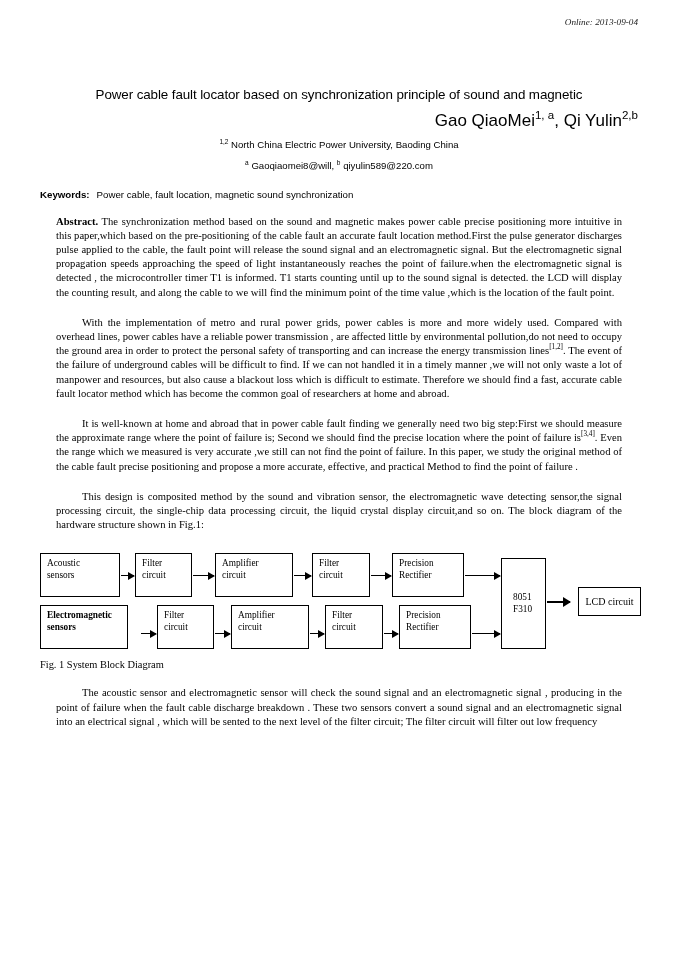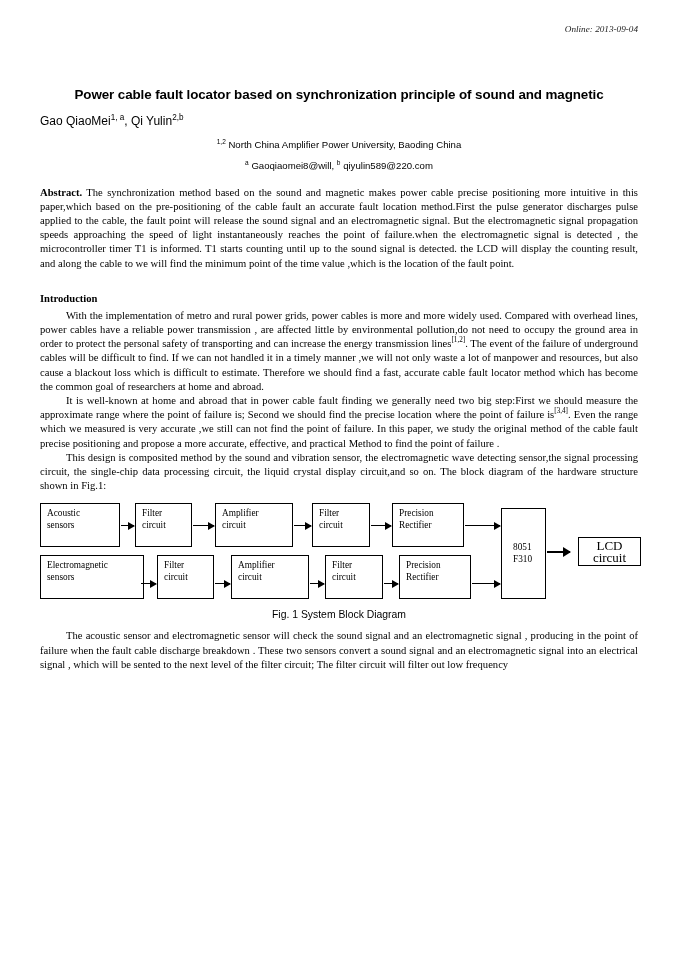--- a/index.html
+++ b/index.html
@@ -38,39 +38,39 @@
   .jhead-left {
     position: absolute;
     left: 3px;
     top: 0;
     white-space: pre-line;
   }
   .jhead-left div { white-space: nowrap; }
   .jhead-right {
     position: absolute;
     right: 0;
-    top: 7px;
+    top: 0;
     white-space: nowrap;
   }
 
   
   .title {
     font-family: "Liberation Sans", "DejaVu Sans", sans-serif;
-    font-weight: bold;
+    font-weight: normal;
     font-size: 13.4px;
     line-height: 17.5px;
     text-align: center;
     margin: 9px 8px 0 8px;
     letter-spacing: -0.1px;
   }
   .authors {
     font-family: "Liberation Sans", "DejaVu Sans", sans-serif;
-    font-size: 12px;
+    font-size: 17px;
     line-height: 16px;
-    text-align: left;
+    text-align: right;
     margin-top: 9px;
   }
   .affil {
     font-family: "Liberation Sans", "DejaVu Sans", sans-serif;
     font-size: 9.6px;
     line-height: 13px;
     text-align: center;
     margin-top: 9px;
   }
   .emails {
@@ -93,21 +93,21 @@
   .keywords .kw-label { font-weight: bold; }
   .keywords .kw-gap { display:inline-block; width: 7px; }
 
   
   .para {
     font-family: "Liberation Serif", "DejaVu Serif", serif;
     font-size: 10.6px;
     line-height: 14.2px;
     text-align: justify;
     text-justify: inter-word;
-    margin: 0;
+    margin: 16px;
   }
   .abstract { margin-top: 14px; }
   .abstract .ab-label { font-weight: bold; }
 
   .heading {
     font-family: "Liberation Serif", "DejaVu Serif", serif;
     font-weight: bold;
     font-size: 10.6px;
     line-height: 14px;
     margin-top: 21px;
@@ -162,54 +162,55 @@
     top: -3.5px;
     width: 0; height: 0;
     border-left: 7px solid #000;
     border-top: 4px solid transparent;
     border-bottom: 4px solid transparent;
   }
   .arrow.thick { height: 2px; }
   .arrow.thick::after { top: -4px; border-left-width: 8px; border-top-width: 5px; border-bottom-width: 5px; }
 
   .figcap {
-    font-family: Liberation Sans, sans-serif;
+    font-family: Liberation Serif, serif;
     font-size: 10.4px;
-    text-align: center;
     margin-top: 7px;
     margin-bottom: 9px;
   }
 </style>
 </head>
 <body>
 
 <div class="page">
 
   <div class="jhead">
     <div class="jhead-right">Online: 2013-09-04</div>
   </div>
 
   <div class="title">Power cable fault locator based on synchronization principle of sound and magnetic</div>
 
   <div class="authors">
     <span>Gao QiaoMei</span><sup>1, a</sup><span>, </span><span>Qi Yulin</span><sup>2,b</sup>
   </div>
 
   <div class="affil">
-    <sup>1,2</sup> <span>North China Amplifier Power University, Baoding China</span>
+    <sup>1,2</sup> <span>North China Electric Power University, Baoding China</span>
   </div>
 
   <div class="emails">
     <sup>a</sup> <span>Gaoqiaomei8@will,</span> <sup>b</sup> <span>qiyulin589@220.com</span>
   </div>
 
+  <div class="keywords">
+    <span class="kw-label">Keywords:</span><span class="kw-gap"></span><span>Power cable, fault location, magnetic sound synchronization</span>
+  </div>
 
   <p class="para abstract"><span class="ab-label">Abstract.</span><span> The synchronization method based on the sound and magnetic makes power cable precise positioning more intuitive in this paper,which based on the pre-positioning of the cable fault an accurate fault location method.First the pulse generator discharges pulse   applied to the cable, the fault point will release the sound signal and an electromagnetic signal. But the electromagnetic signal propagation speeds approaching the speed of light instantaneously reaches the point of failure.when the electromagnetic signal is detected , the microcontroller timer T1 is informed.   T1 starts counting until up to the sound signal is detected. the LCD will display the counting result, and along the cable to we will find the minimum point of the time value ,which is the location of the fault point.</span></p>
 
-  <div class="heading">Introduction</div>
   <p class="para indent"><span>With the implementation of metro and rural power grids, power cables is more and more widely used. Compared with overhead lines, power cables have a reliable power transmission ,   are affected little by environmental pollution,do not need to occupy the ground area in order to protect the personal safety of transporting and can increase the energy transmission lines</span><sup>[1,2]</sup><span>. The event of the failure of underground cables will be difficult to find. If we can not handled it in a timely manner ,we will not only waste a lot of manpower and resources, but also cause a blackout loss which is difficult to estimate. Therefore we should   find a fast, accurate cable fault locator method which has become the common goal of researchers at home and abroad.</span></p>
   <p class="para indent"><span>It is well-known at home and abroad that in power cable fault finding we generally need  two big step:First we should measure the approximate range where   the point of failure is; Second we should find the precise location where the point of failure is</span><sup>[3,4]</sup><span>.   Even the range which we measured is very accurate ,we still can not find the point of failure. In this paper, we study the original method of the cable fault precise positioning and propose a more accurate, effective, and practical Method to find the point of failure .</span></p>
 
   <p class="para indent">This design is composited method by the sound and vibration sensor, the electromagnetic wave detecting sensor,the signal processing circuit, the single-chip data processing circuit, the liquid crystal display circuit,and so on. The block diagram of the hardware structure shown in Fig.1:</p>
 
   <div class="figure">
 
     <div class="bx" style="left:0px; top:5px; width:80px; height:44px;">
       <div>Acoustic</div>
       <div>sensors</div>
@@ -224,21 +225,21 @@
     </div>
     <div class="bx" style="left:272px; top:5px; width:58px; height:44px;">
       <div>Filter</div>
       <div>circuit</div>
     </div>
     <div class="bx" style="left:352px; top:5px; width:72px; height:44px;">
       <div>Precision</div>
       <div>Rectifier</div>
     </div>
 
-    <div class="bx" style="left:0px; top:57px; width:104px; height:44px;">
+    <div class="bx" style="left:0px; top:57px; width:88px; height:44px;font-weight:bold;">
       <div>Electromagnetic</div>
       <div>sensors</div>
     </div>
     <div class="bx" style="left:117px; top:57px; width:57px; height:44px;">
       <div>Filter</div>
       <div>circuit</div>
     </div>
     <div class="bx" style="left:191px; top:57px; width:78px; height:44px;">
       <div>Amplifier</div>
       <div>circuit</div>
@@ -250,21 +251,21 @@
     <div class="bx" style="left:359px; top:57px; width:72px; height:44px;">
       <div>Precision</div>
       <div>Rectifier</div>
     </div>
 
     <div class="bx mcu" style="left:461px; top:10px; width:45px; height:91px;">
       <span>8051</span>
       <span>F310</span>
     </div>
 
-    <div class="bx center" style="left:538px; top:39px; width:63px; height:29px; font-size:13px;">
+    <div class="bx center" style="left:538px; top:39px; width:63px; height:29px; font-size:10px;">
       <span>LCD circuit</span>
     </div>
 
     <div class="arrow" style="left:81px; top:27px; width:13px;"></div>
     <div class="arrow" style="left:153px; top:27px; width:21px;"></div>
     <div class="arrow" style="left:254px; top:27px; width:17px;"></div>
     <div class="arrow" style="left:331px; top:27px; width:20px;"></div>
     <div class="arrow" style="left:425px; top:27px; width:35px;"></div>
 
     <div class="arrow" style="left:101px; top:85px; width:15px;"></div>

